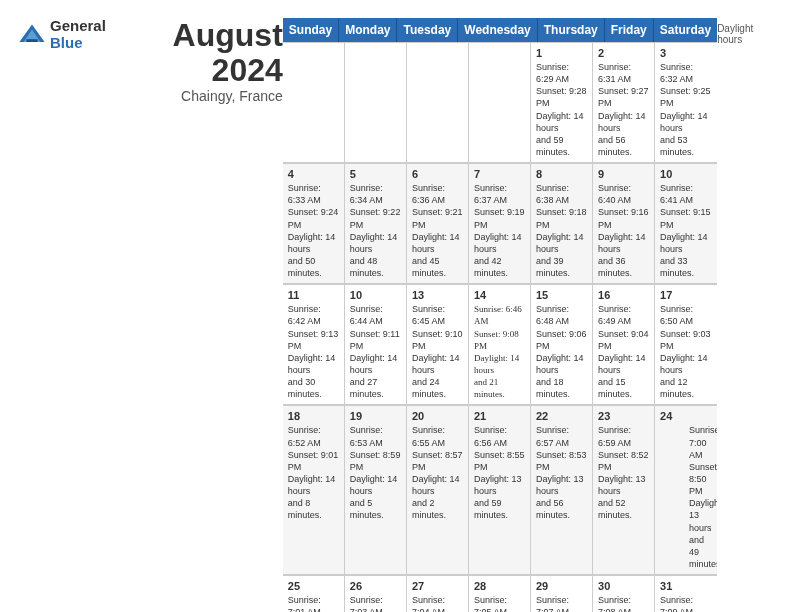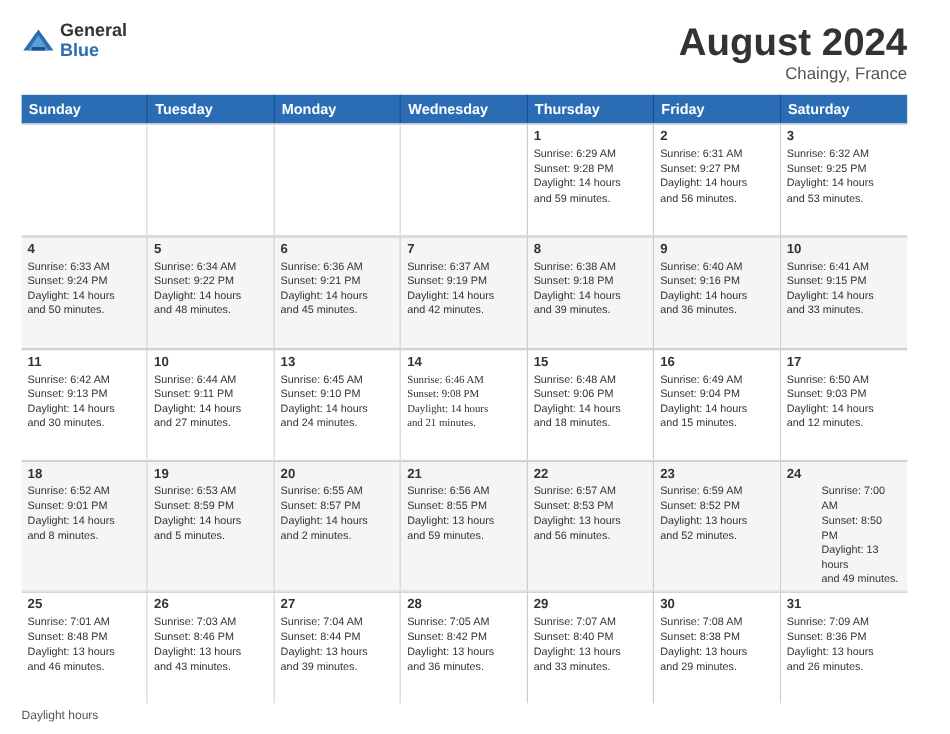--- a/index.html
+++ b/index.html
@@ -6,23 +6,23 @@
     body {
       font-family: Arial, sans-serif;
       background: #fff;
       width: 792px;
       height: 612px;
       overflow: hidden;
     }
     .page {
       width: 792px;
       height: 612px;
-      padding: 18px 36px 10px 18px;
-      display: flex;
-      flex-direction: column;
+      padding: 18px 14px 10px 18px;
+      display: flex;
+      flex-direction: row;
     }
     .header {
       display: flex;
       justify-content: space-between;
       align-items: flex-start;
       margin-bottom: 10px;
     }
     .logo {
       display: flex;
       align-items: center;
@@ -140,22 +140,22 @@
     </div>
     <div class="title-area">
       <div class="month-title">August 2024</div>
       <div class="location">Chaingy, France</div>
     </div>
   </div>
 
   <div class="calendar">
     <div class="cal-header">
     <div class="cal-header-cell">Sunday</div>
+        <div class="cal-header-cell">Monday</div>
         <div class="cal-header-cell">Tuesday</div>
-        <div class="cal-header-cell">Monday</div>
         <div class="cal-header-cell">Wednesday</div>
         <div class="cal-header-cell">Thursday</div>
         <div class="cal-header-cell">Friday</div>
         <div class="cal-header-cell">Saturday</div>
       </div>
     <div class="cal-body">
     <div class="cal-row">
           <div class="cal-cell empty"></div>
           <div class="cal-cell empty"></div>
           <div class="cal-cell empty"></div>

